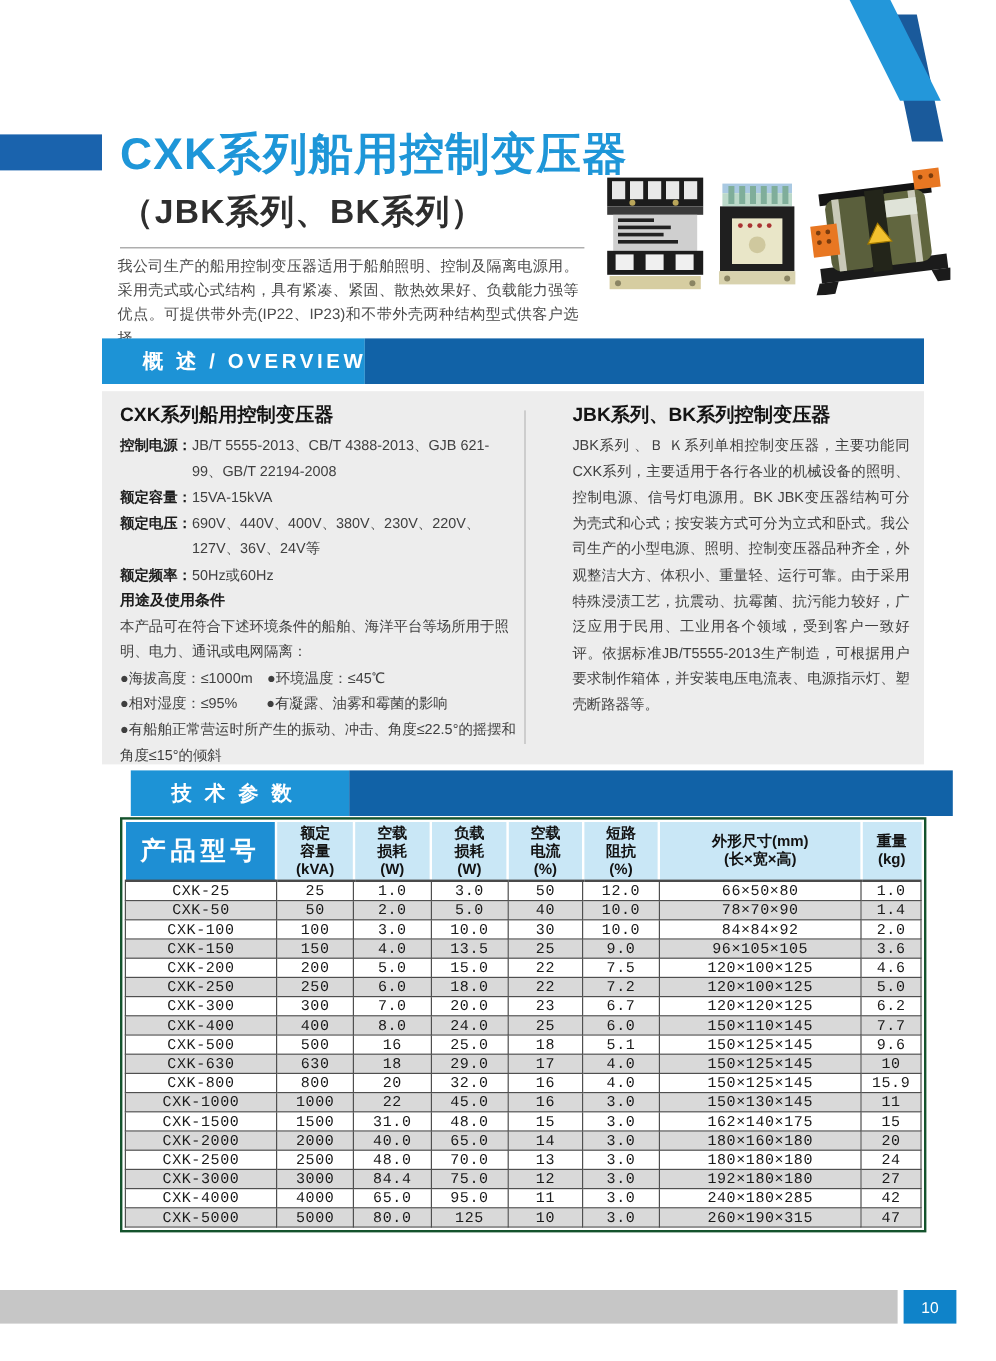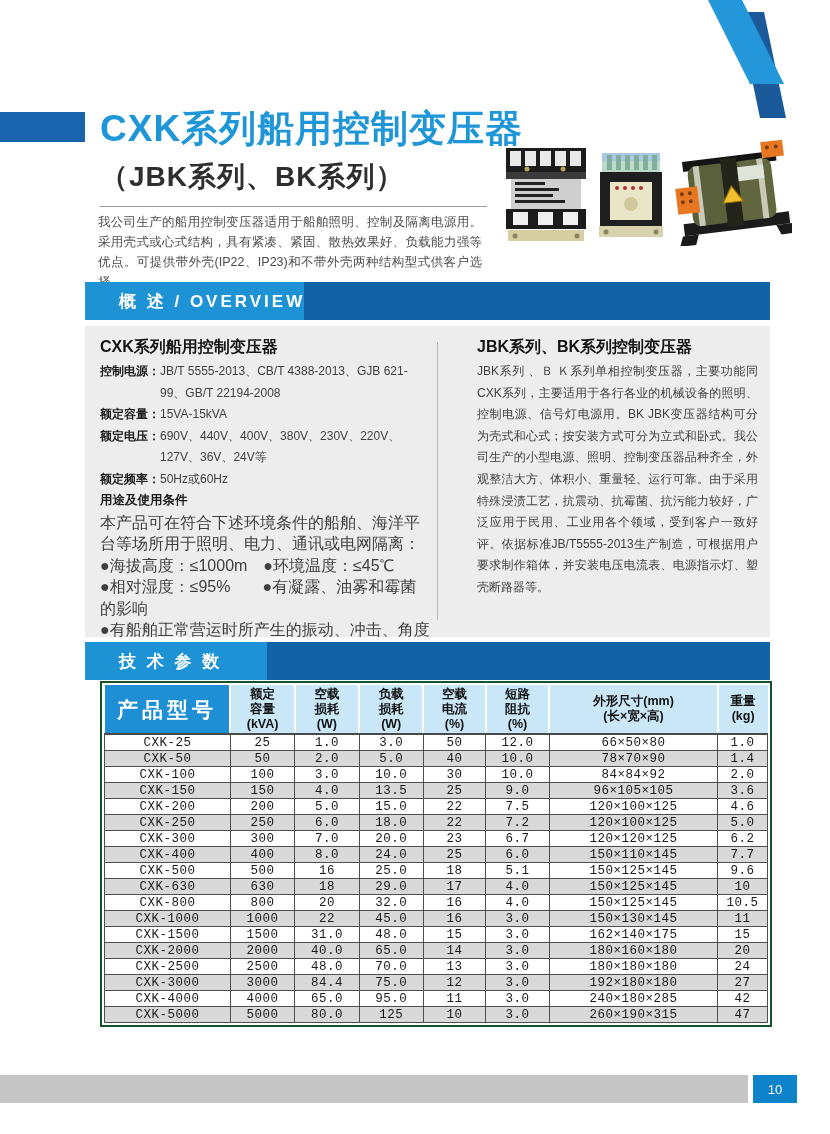--- a/index.html
+++ b/index.html
@@ -29,33 +29,33 @@
   .photo svg{display:block;}
   
   .banner{position:absolute;left:85px;width:685px;height:38px;display:flex;}
   .banner .bright{
     background:#1d93d6;color:#fff;display:flex;align-items:center;
     padding-left:34px;font-size:17px;font-weight:bold;letter-spacing:3px;white-space:nowrap;
   }
   .banner .dark{flex:1;background:#1162a7;}
   #overview-banner{top:282px;}
   #overview-banner .bright{width:185px;}
-  #tech-banner{top:642px;}
+  #tech-banner{top:642px;margin-left:24px;}
   #tech-banner .bright{width:148px;}
   
   .overview-panel{position:absolute;left:85px;top:326px;width:685px;height:311px;background:#ededed;}
   .ov-col-left{position:absolute;left:15px;top:9px;width:330px;}
   .ov-col-right{position:absolute;left:392px;top:9px;width:281px;}
   .ov-divider{position:absolute;left:352px;top:16px;width:1px;height:278px;background:#b8b8b8;}
   .ov-heading{font-size:16px;font-weight:bold;color:#141414;line-height:24px;margin-bottom:2px;}
   .spec-row{display:flex;font-size:12px;line-height:21.5px;color:#3f3f3f;}
   .spec-label{font-weight:bold;color:#1c1c1c;white-space:nowrap;}
   .spec-value{flex:1;}
   .usage-heading{font-size:12.5px;font-weight:bold;color:#1c1c1c;line-height:21.5px;}
-  .usage-intro,.bullet-line{font-size:16px;line-height:21.5px;color:#3f3f3f;}
+  .usage-intro,.bullet-line{font-size:12px;line-height:21.5px;color:#3f3f3f;}
   .ov-body{font-size:12px;line-height:21.6px;color:#3f3f3f;text-align:justify;}
   
   .table-wrap{
     position:absolute;left:100px;top:681px;width:664px;
     border:2px solid #14532d;background:#fff;padding:2px;
   }
   table.tech{border-collapse:collapse;width:100%;table-layout:fixed;}
   table.tech thead th{
     background:#c9e7f6;color:#121212;font-size:12.5px;font-weight:bold;line-height:15px;
     height:48px;border-left:2px solid #fff;border-bottom:2px solid #4a4a4a;padding:0;text-align:center;
@@ -338,21 +338,21 @@
             <td>10</td>
           </tr>
           <tr>
             <td>CXK-800</td>
             <td>800</td>
             <td>20</td>
             <td>32.0</td>
             <td>16</td>
             <td>4.0</td>
             <td>150×125×145</td>
-            <td>10.5</td>
+            <td>15.9</td>
           </tr>
           <tr>
             <td>CXK-1000</td>
             <td>1000</td>
             <td>22</td>
             <td>45.0</td>
             <td>16</td>
             <td>3.0</td>
             <td>150×130×145</td>
             <td>11</td>

